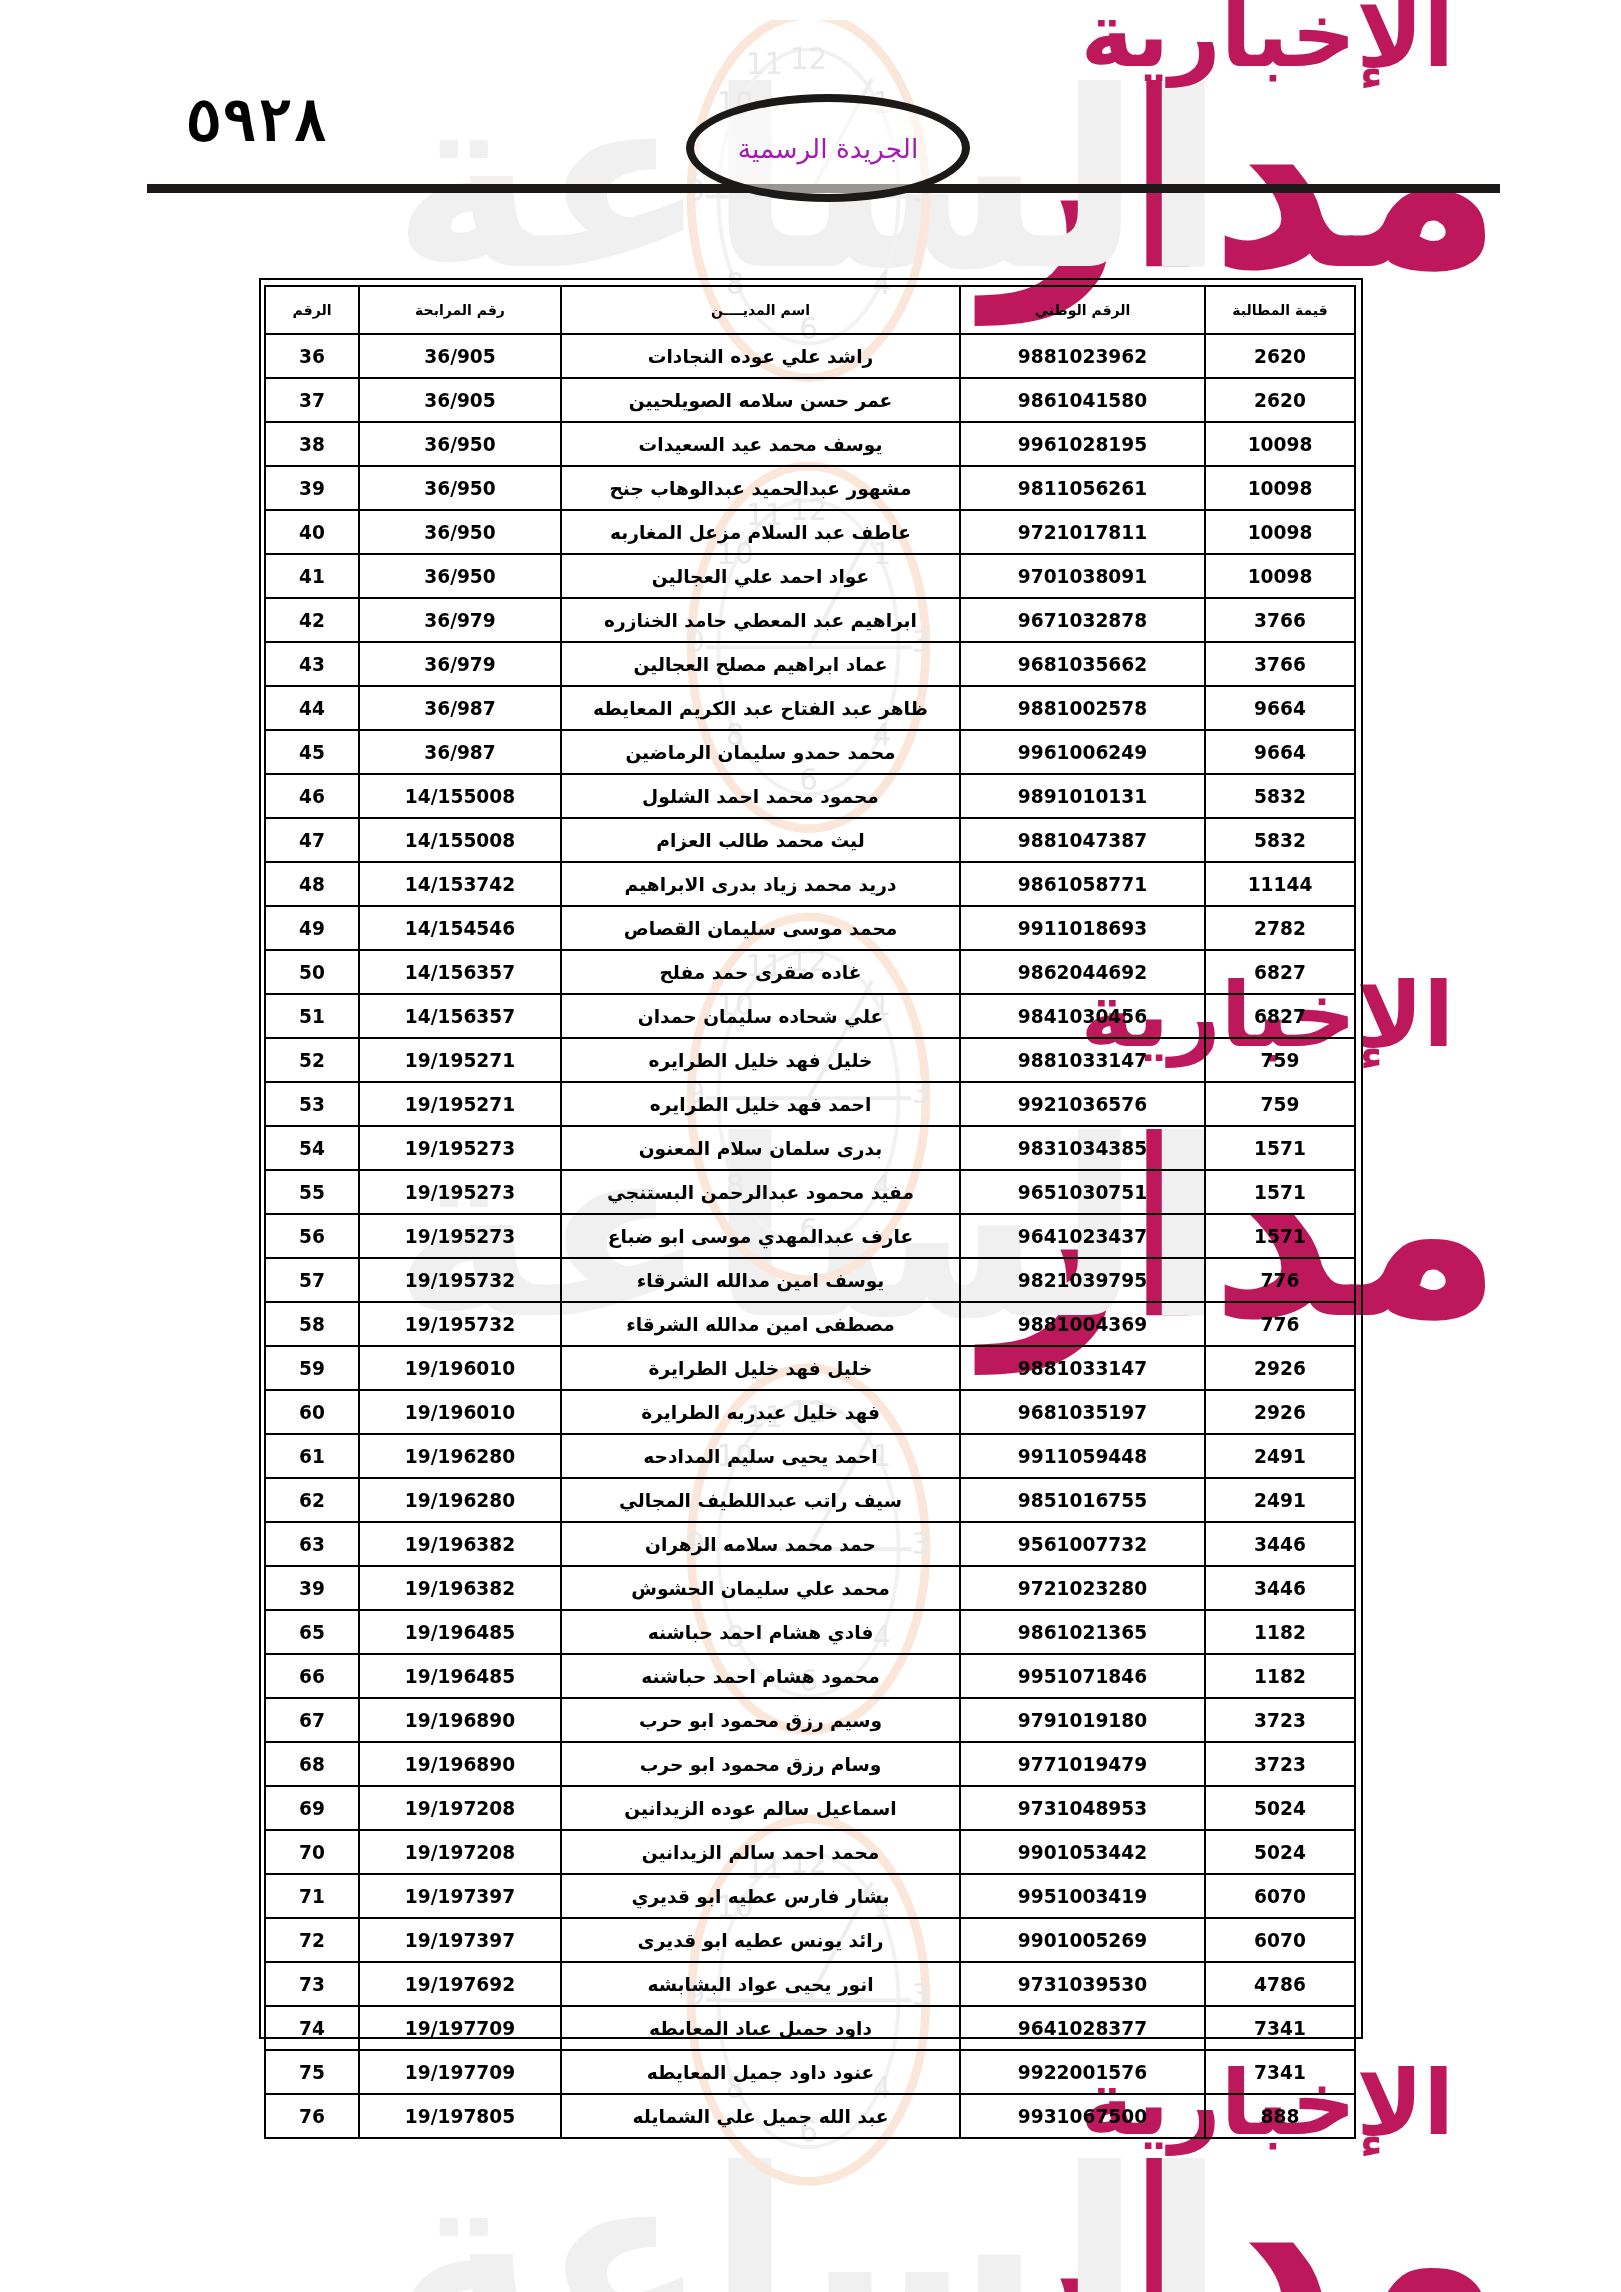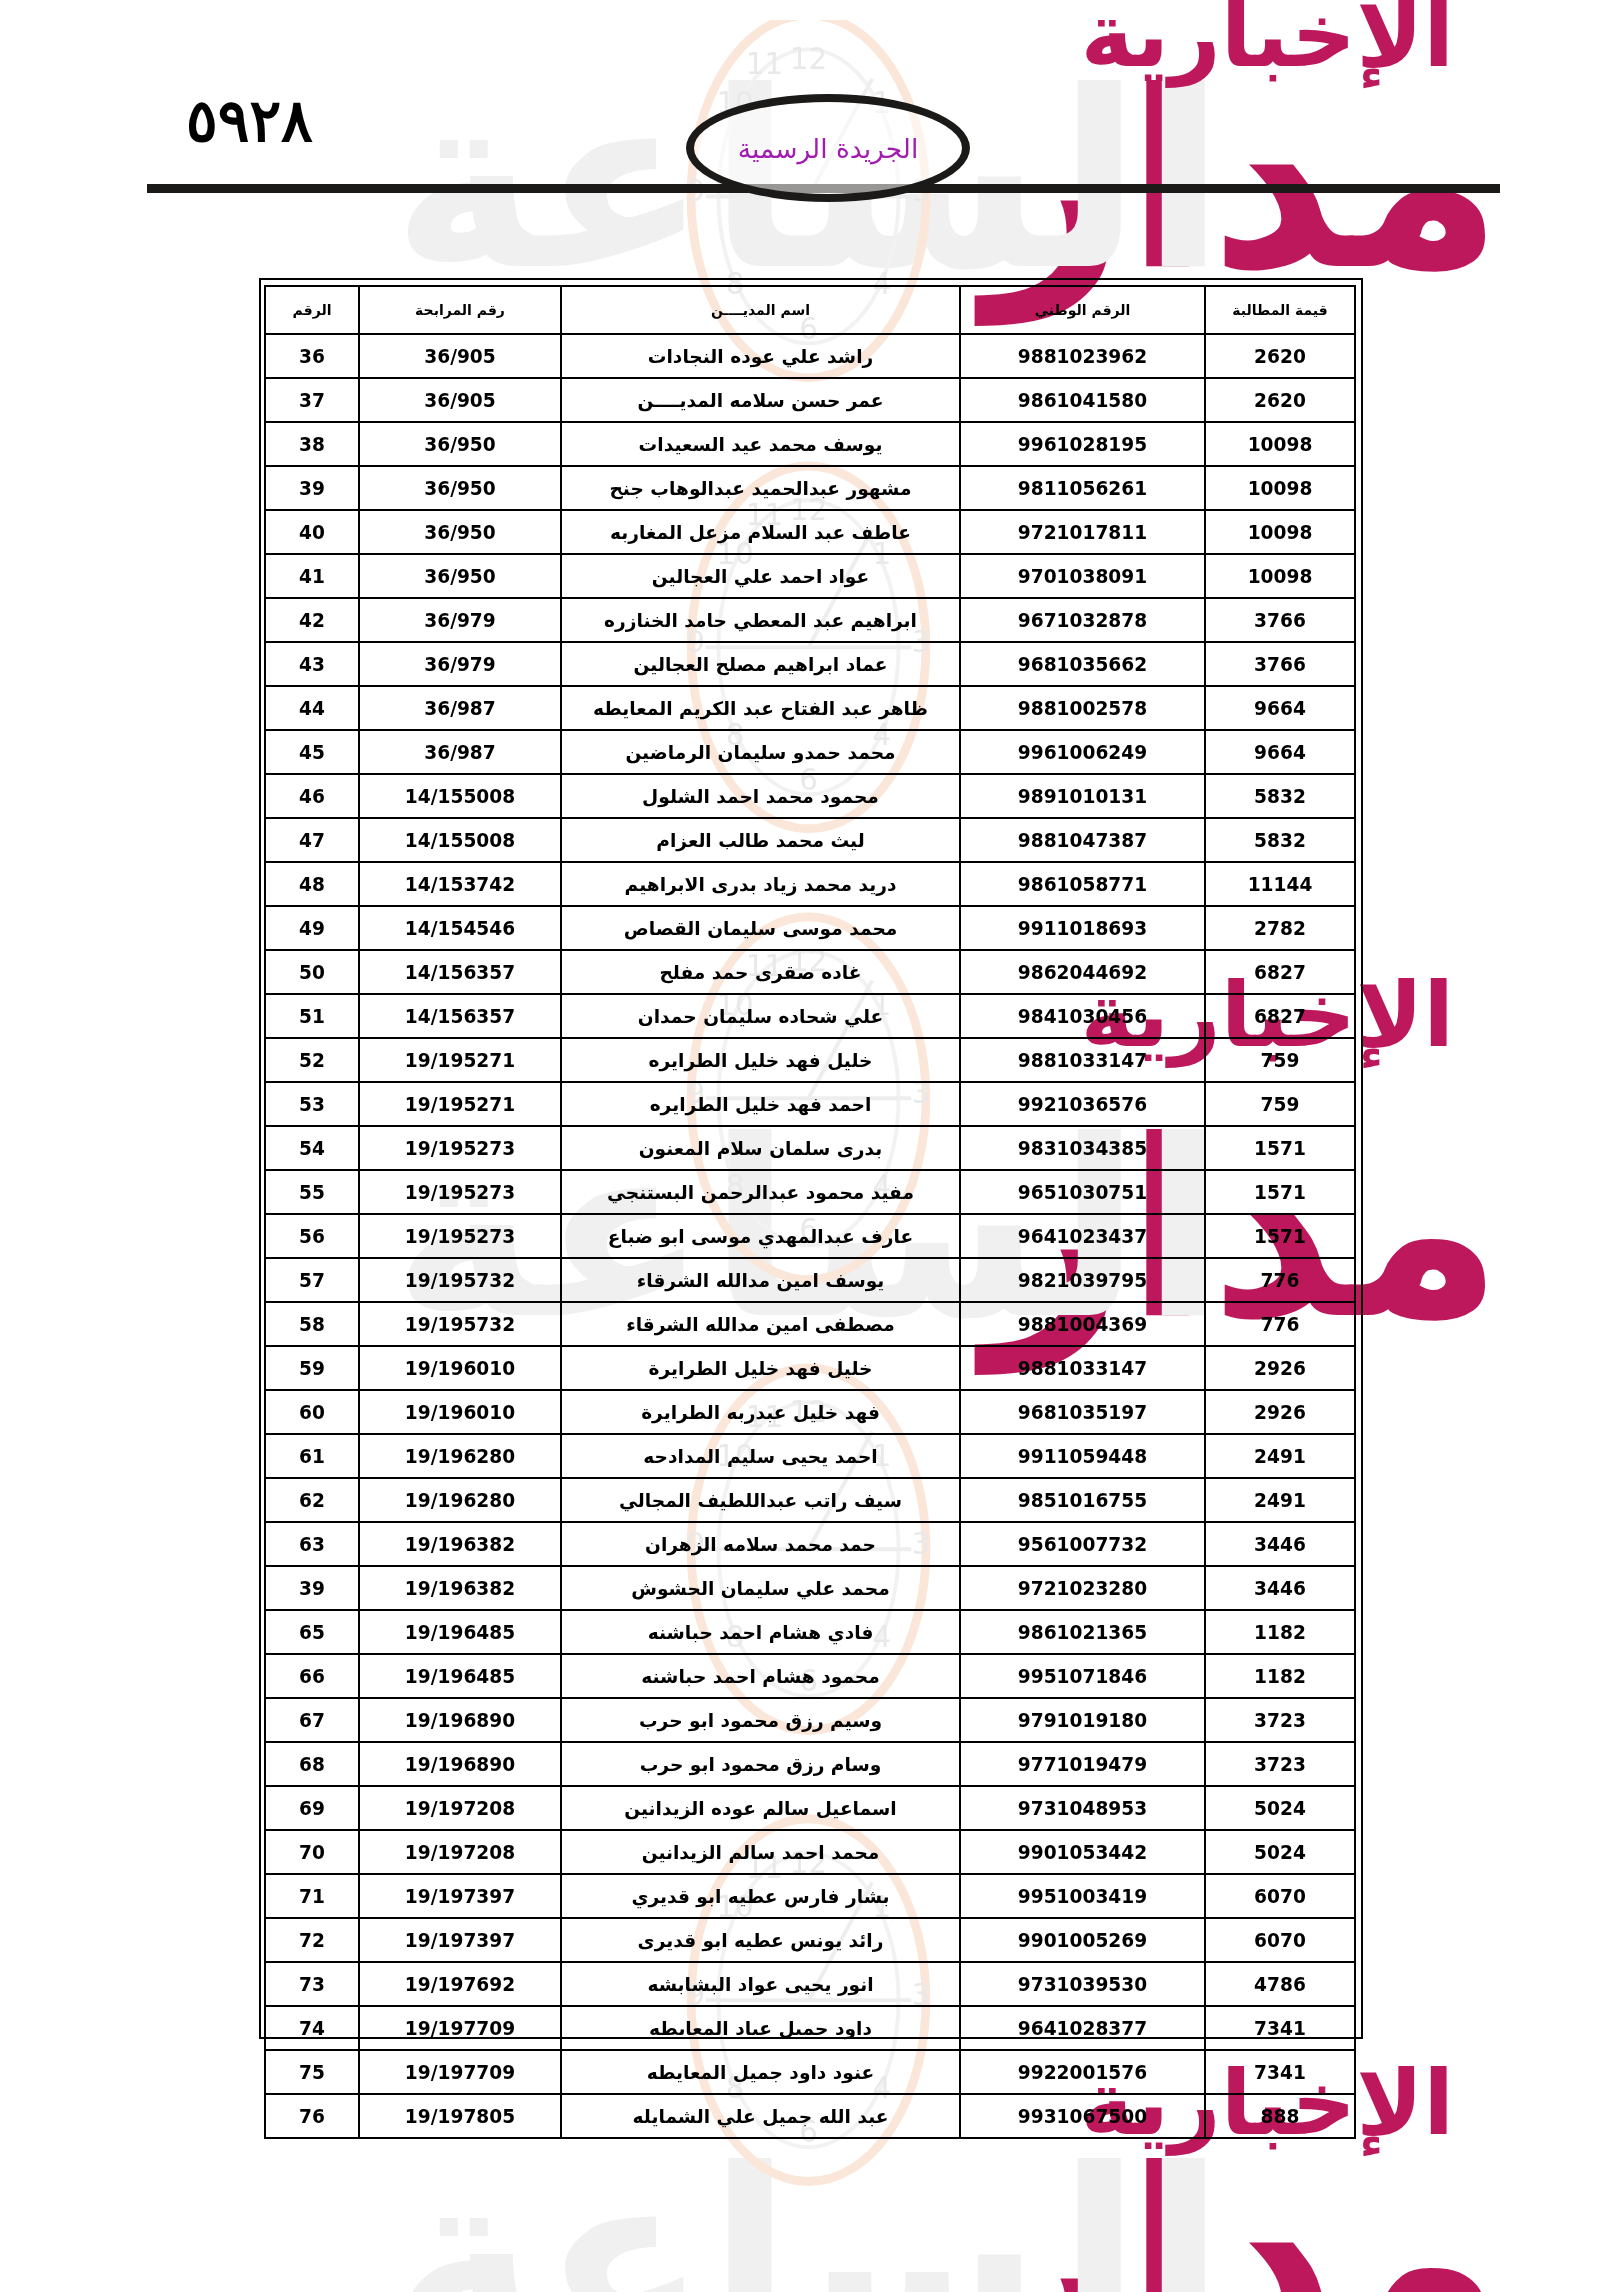--- a/index.html
+++ b/index.html
@@ -42,21 +42,21 @@
 
   
   #page-head{
     position:absolute;
     left:0;top:0;width:1621px;height:245px;
     z-index:2;
   }
   #page-number{
     position:absolute;
     left:186px;top:86px;
-    font-family:Liberation Sans, sans-serif;
+    font-family:Liberation Mono, monospace;
     font-size:59px;
     font-weight:bold;
     letter-spacing:2px;
     color:#000;
     direction:rtl;
   }
   #head-rule{
     position:absolute;
     left:147px;top:184px;
     width:1353px;height:8.8px;
@@ -285,21 +285,21 @@
         <tr>
           <td class="amount">2620</td>
           <td class="natid">9881023962</td>
           <td class="name">راشد علي عوده النجادات</td>
           <td class="murab">36/905</td>
           <td class="seq">36</td>
         </tr>
         <tr>
           <td class="amount">2620</td>
           <td class="natid">9861041580</td>
-          <td class="name">عمر حسن سلامه المديــــن</td>
+          <td class="name">عمر حسن سلامه الصويلحيين</td>
           <td class="murab">36/905</td>
           <td class="seq">37</td>
         </tr>
         <tr>
           <td class="amount">10098</td>
           <td class="natid">9961028195</td>
           <td class="name">يوسف محمد عيد السعيدات</td>
           <td class="murab">36/950</td>
           <td class="seq">38</td>
         </tr>

